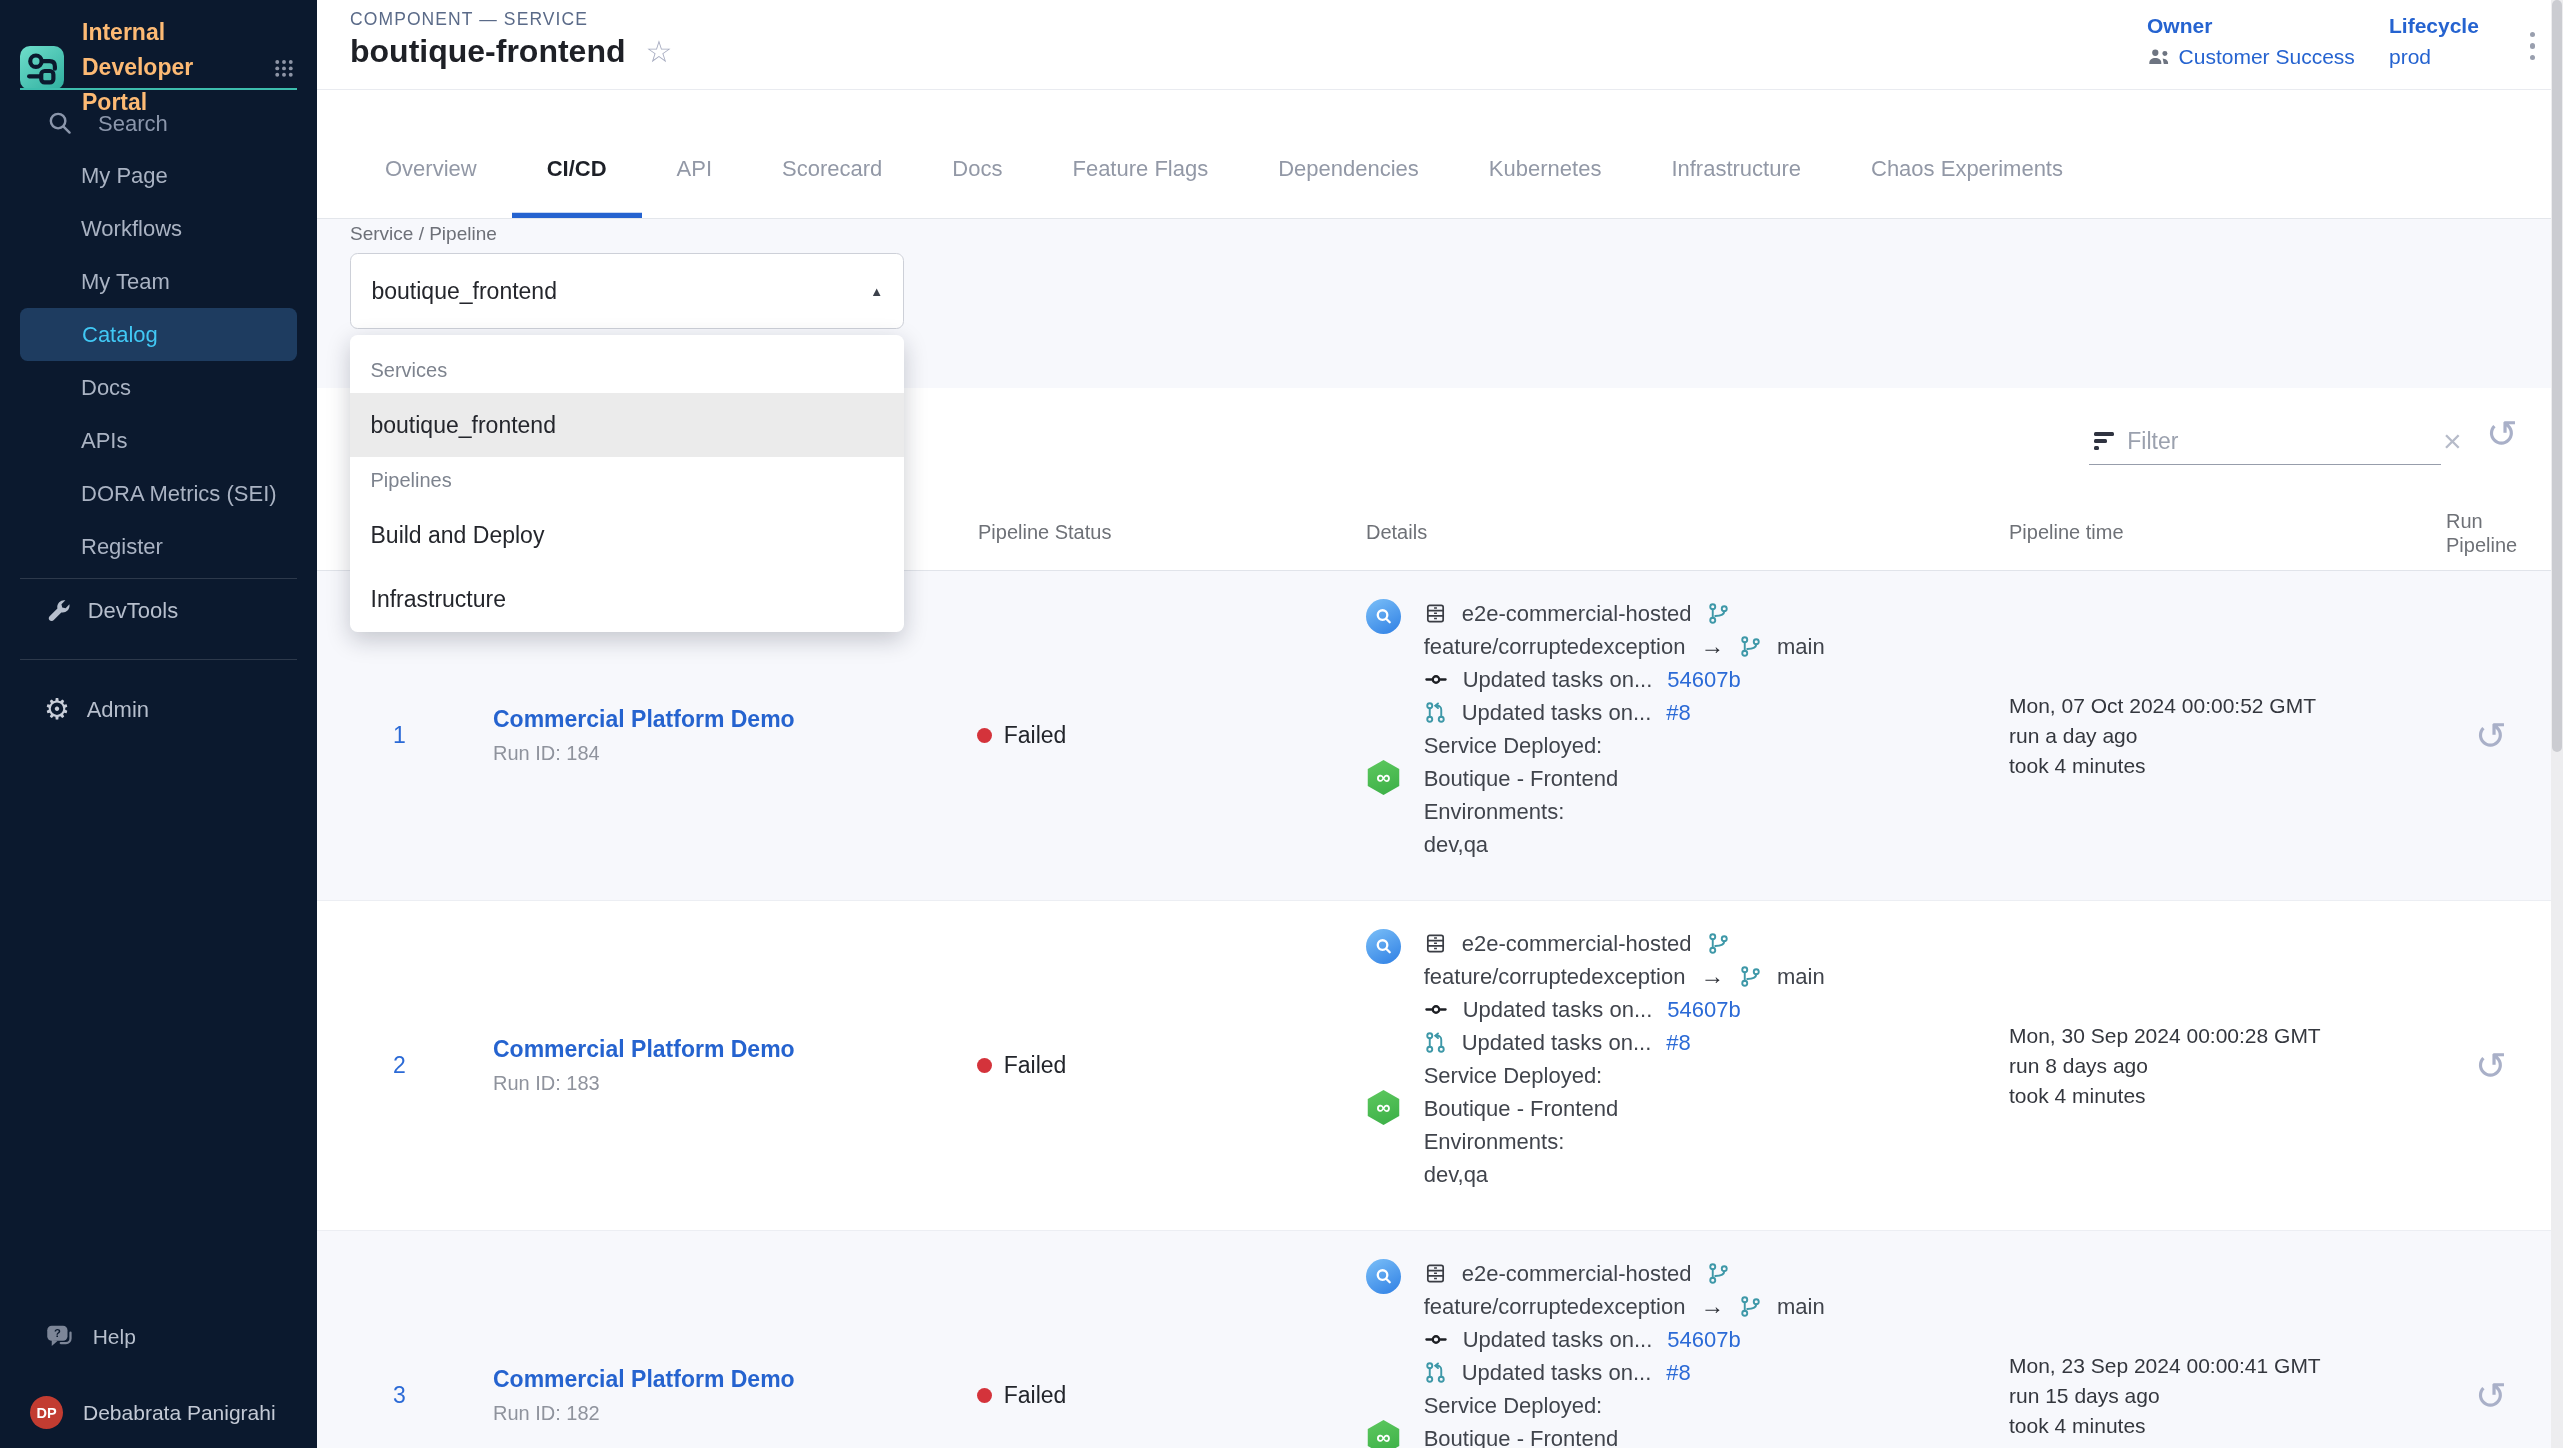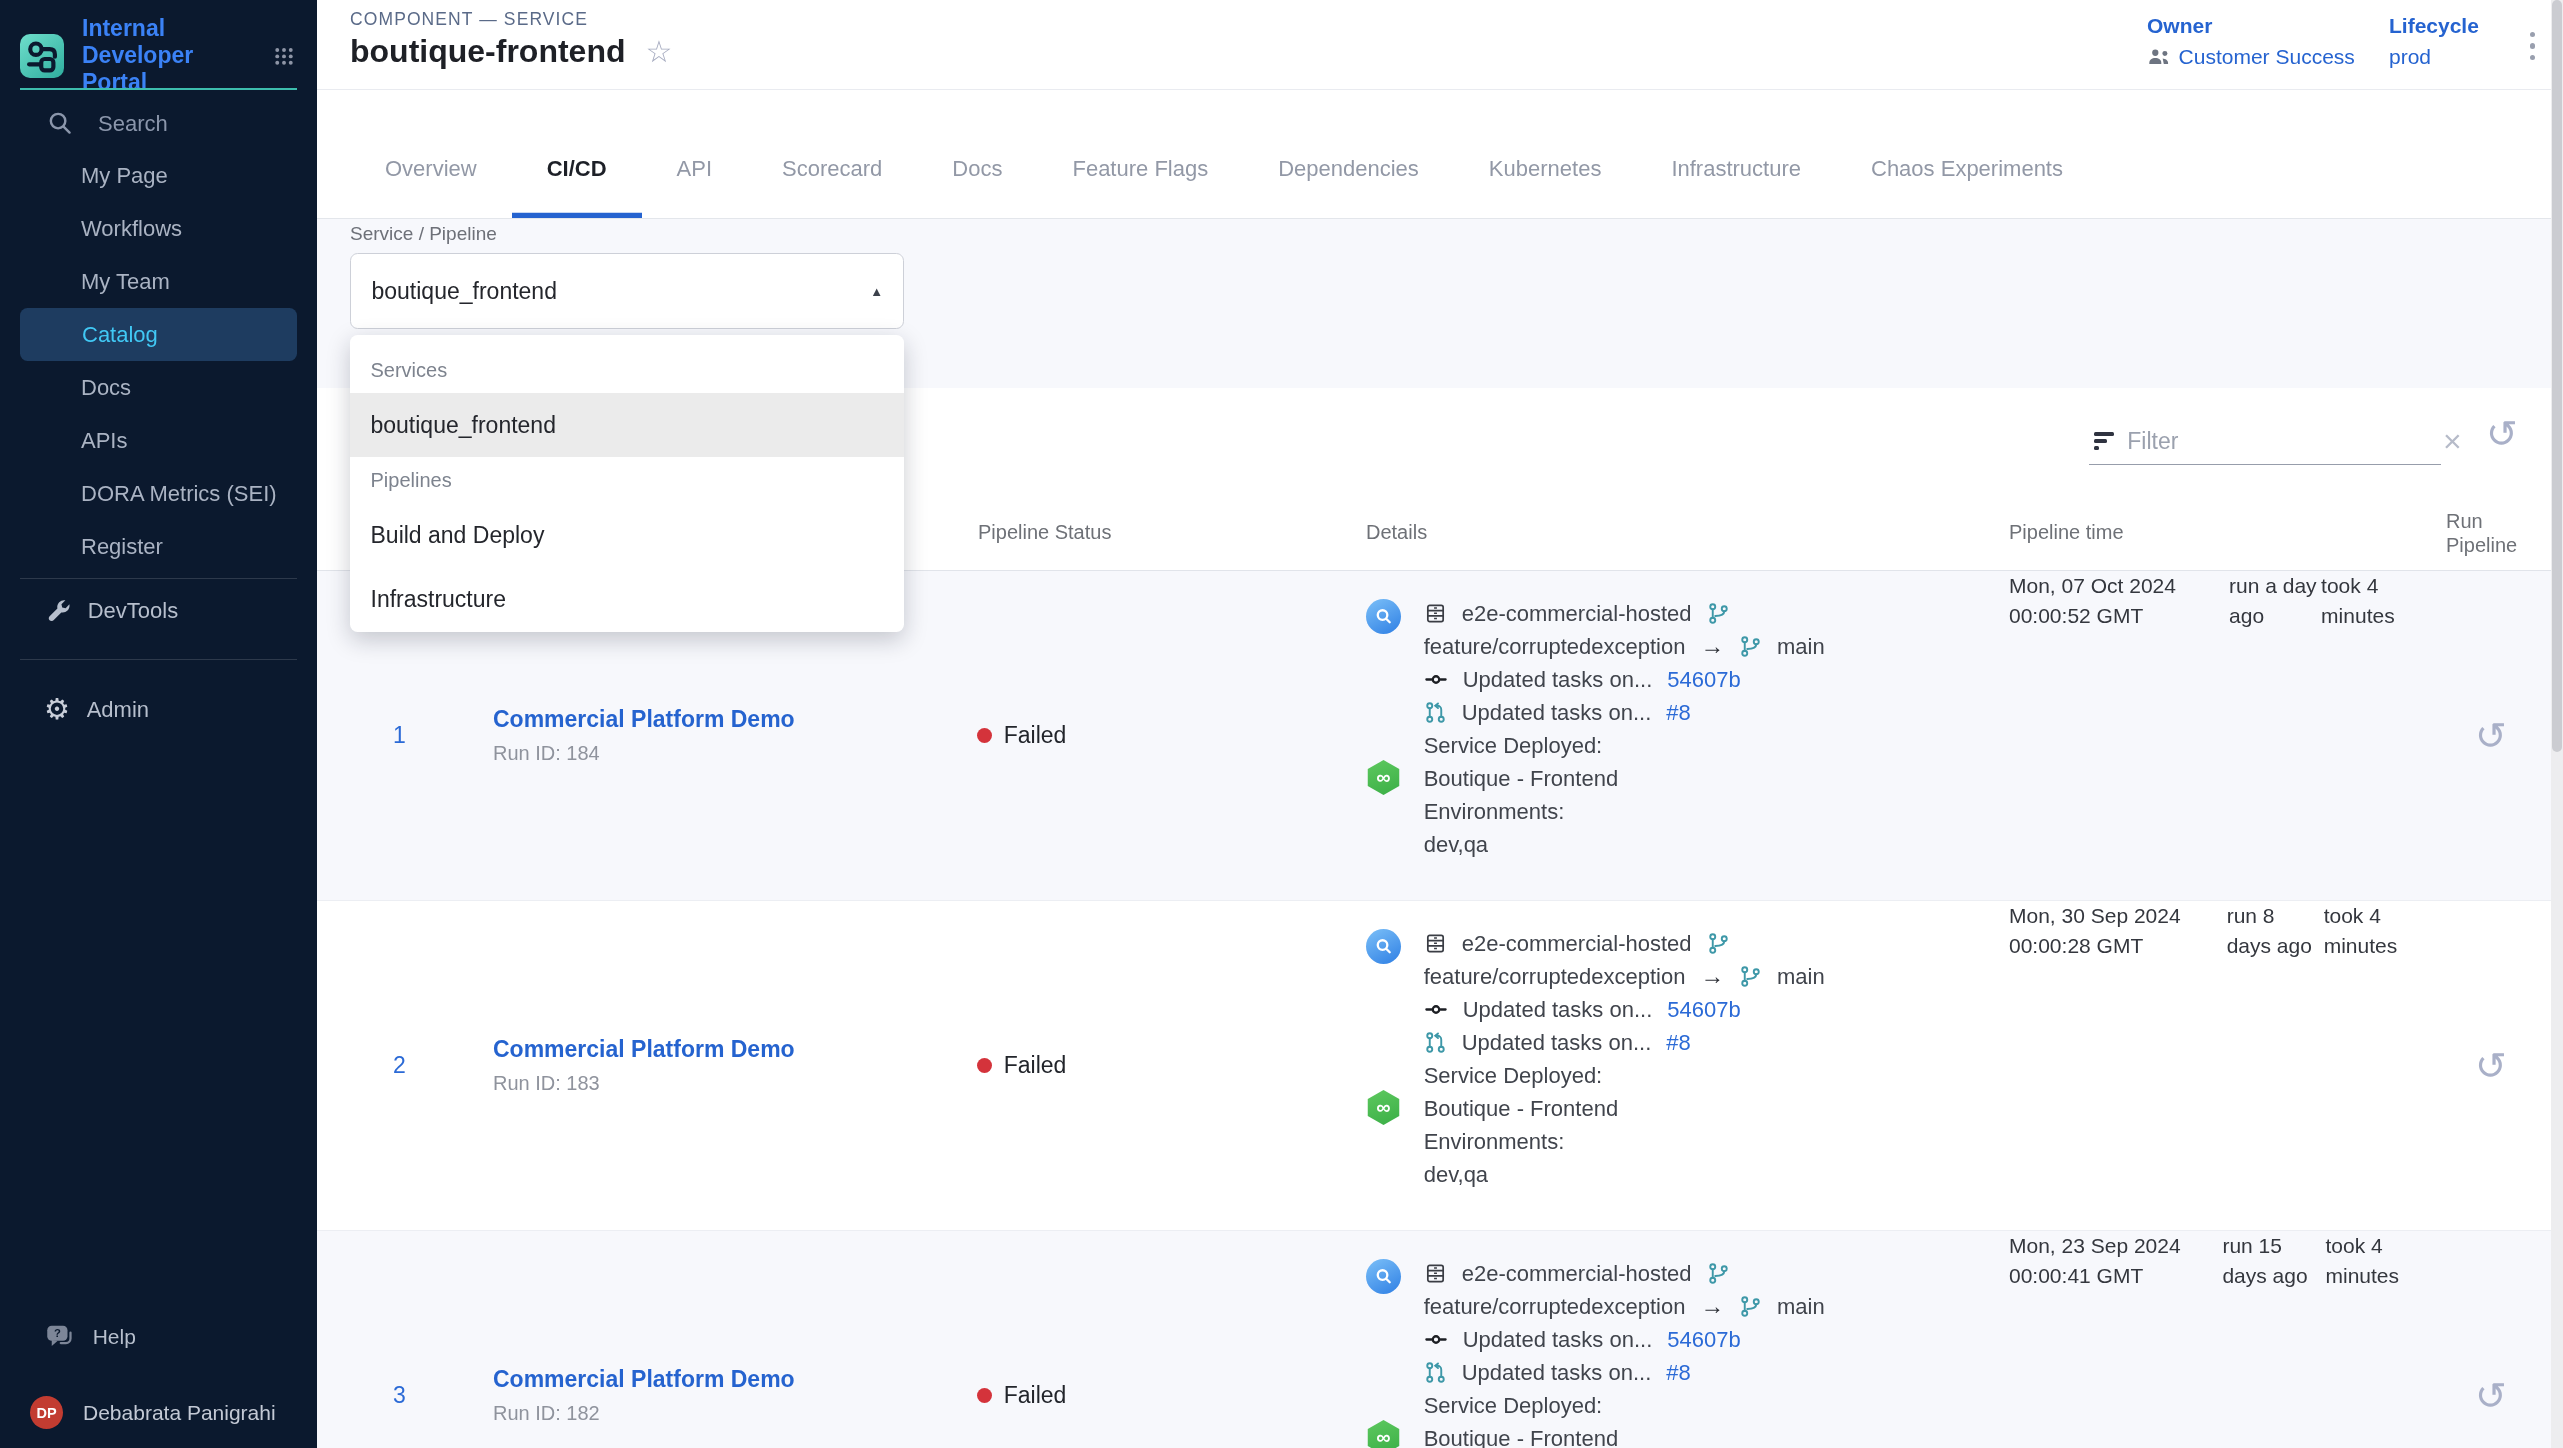--- a/index.html
+++ b/index.html
@@ -4,21 +4,21 @@
 <style>
   * { margin:0; padding:0; box-sizing:border-box; }
   html,body { width:2563px; height:1449px; overflow:hidden; }
   body { position:relative; background:#fff; font-family:"Liberation Sans", sans-serif; }
 
   
   .sidebar { position:absolute; left:0; top:0; width:317px; height:100%; background:#0b192e; z-index:200; }
   .logo-row { position:absolute; top:15px; left:20px; width:279px; display:flex; align-items:center; gap:18px; }
   .logo-box { width:44px; height:44px; border-radius:10px; flex:0 0 44px;
               background:linear-gradient(140deg,#6fdecb,#2fae9f); display:flex; align-items:center; justify-content:center; }
-  .app-title { color:#3b82f6; font-size:23px; font-weight:700; line-height:27px; width:180px; }
+  .app-title { color:#fdba74; font-size:23px; font-weight:700; line-height:35px; width:180px; }
   .grid-icon { margin-left:auto; cursor:pointer; }
   .teal-line { position:absolute; top:88px; left:20px; width:277px; height:2.3px; background:#3dbdad; }
 
   .search-row { position:absolute; top:107px; left:46px; height:33px; display:flex; align-items:center; gap:23px;
                 color:#8b96ab; font-size:22px; cursor:pointer; }
 
   .nav { position:absolute; top:149px; left:0; width:317px; }
   .nav-item { height:53px; display:flex; align-items:center; padding-left:81px; font-size:22px; color:#aab3c3; cursor:pointer; }
   .nav-item.active { margin:0 20px; padding-left:62px; border-radius:7.6px; background:#1e3c60; color:#41c8f4; }
   .side-divider { margin:5.3px 20px; border-top:0.8px solid rgba(255,255,255,0.14); }
@@ -97,21 +97,21 @@
   .ci-icon { position:absolute; top:1.5px; left:0; width:35px; height:35px; border-radius:50%;
              background:linear-gradient(150deg,#7cc0f8,#2e7fe4); display:flex; align-items:center; justify-content:center; }
   .cd-icon { position:absolute; top:163px; left:0; width:35px; height:35px;
              clip-path:polygon(50% 0%,95% 26%,95% 74%,50% 100%,5% 74%,5% 26%);
              background:linear-gradient(160deg,#5ec95f,#3aae46); color:#fff; font-size:20px; font-weight:700;
              display:flex; align-items:center; justify-content:center; }
   .dline { height:33px; display:flex; align-items:center; gap:15px; font-size:22px; color:#40444c; white-space:nowrap; }
   .dline.gap { }
   .dlink { color:#2b6ad6; cursor:pointer; }
   .arrow-g { font-size:23.6px; color:#2a2d33; }
-  .c-time { display:flex; flex-direction:row; justify-content:center; padding-left:16px; font-size:21px; color:#34373e; line-height:30px; }
+  .c-time { display:flex; flex-direction:column; justify-content:center; padding-left:16px; font-size:21px; color:#34373e; line-height:30px; }
   .c-run { display:flex; align-items:center; justify-content:center; }
   .rerun { font-size:38px; color:#a9b0c8; line-height:1; cursor:pointer; }
 
   
   .sb { position:absolute; right:0; top:0; width:12px; height:100%; background:#ededef; z-index:300; }
   .sb-thumb { position:absolute; top:0; left:0.8px; width:10.7px; height:752px; background:#cbccd1; border-radius:5.3px; }
 
   svg { display:block; }
 </style>
 </head>

